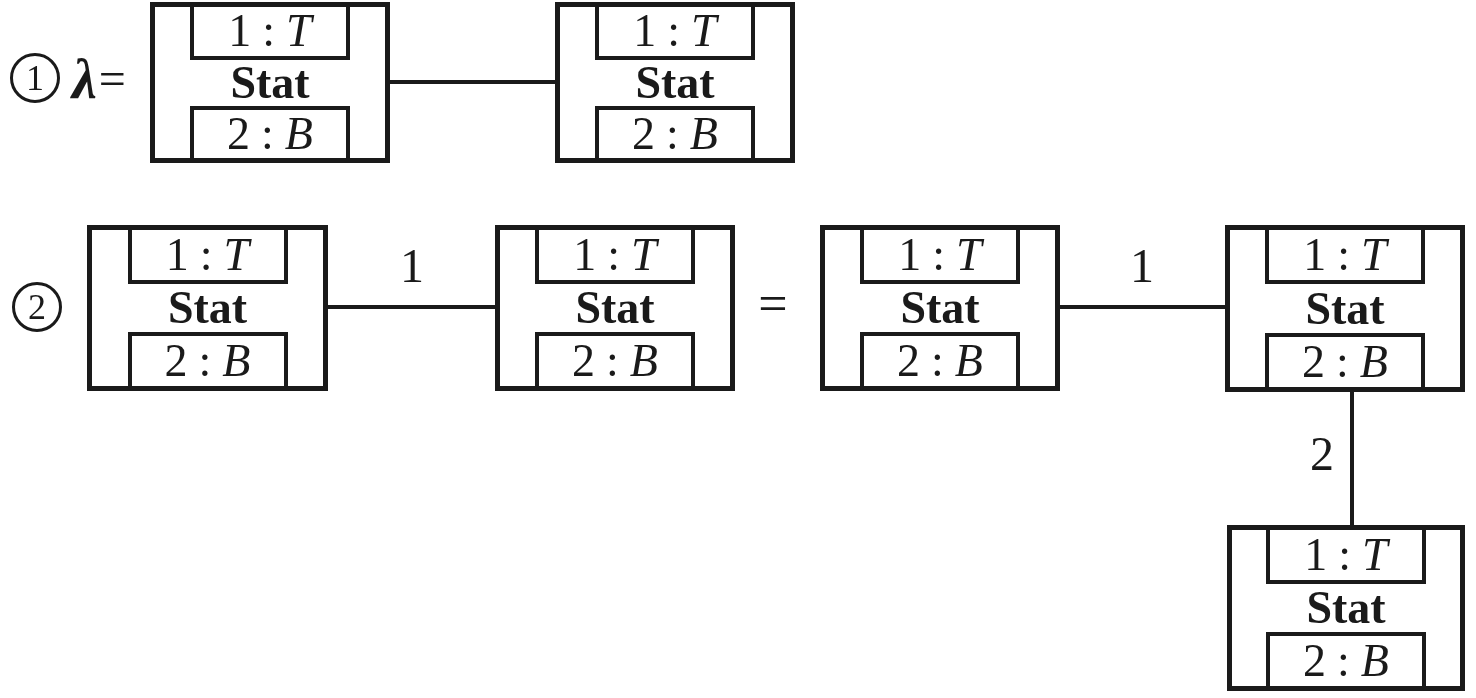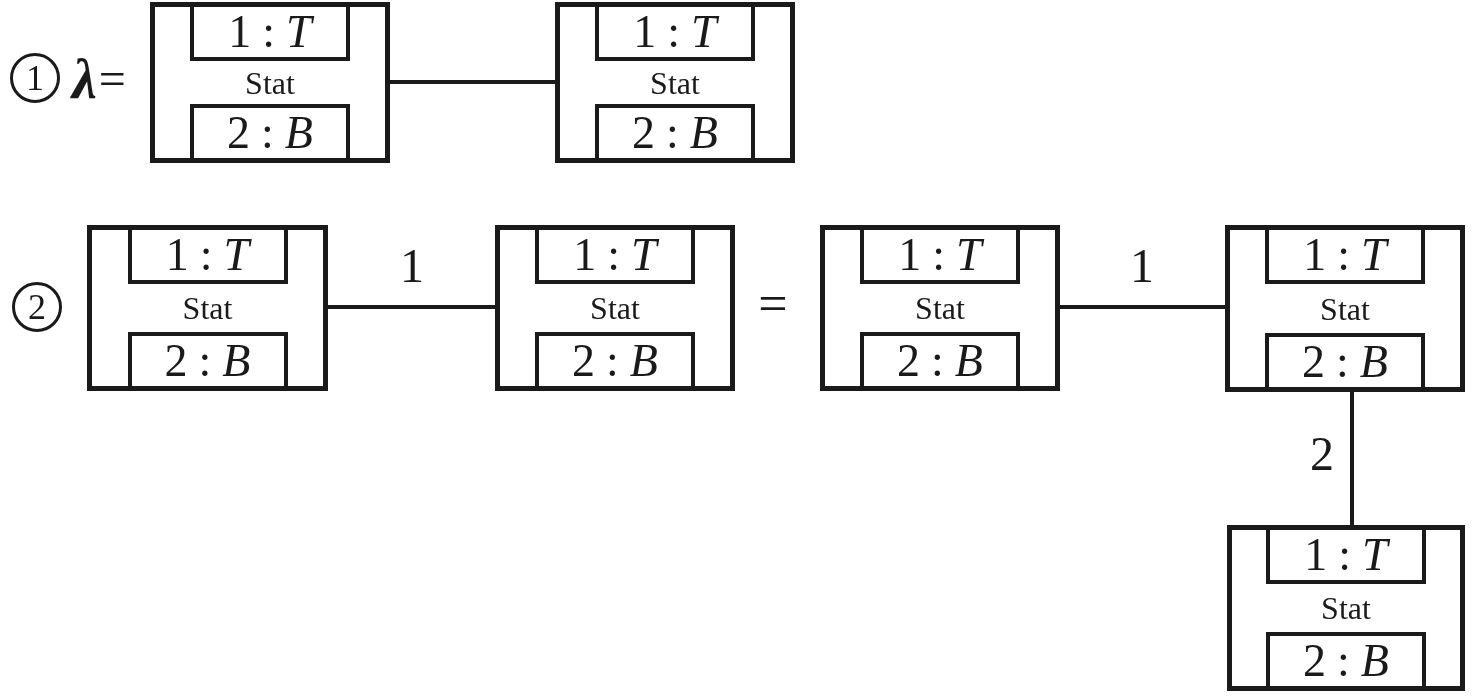--- a/index.html
+++ b/index.html
@@ -36,22 +36,23 @@
   }
   .port.top    { border-top: none; }
   .port.bottom { border-bottom: none; }
   .port .sep   { margin: 0 11px; }
   .port .ptype { font-style: italic; }
   .node .name {
     flex: 1;
     display: flex;
     align-items: center;
     justify-content: center;
-    font-size: 32px;
+    font-size: 46px;
     line-height: 1;
+    font-weight: bold;
   }
   
   .edge { position: absolute; background: #1a1a1a; }
   .edge-label {
     position: absolute;
     font-size: 48px;
     line-height: 52px;
     height: 52px;
     text-align: center;
   }

